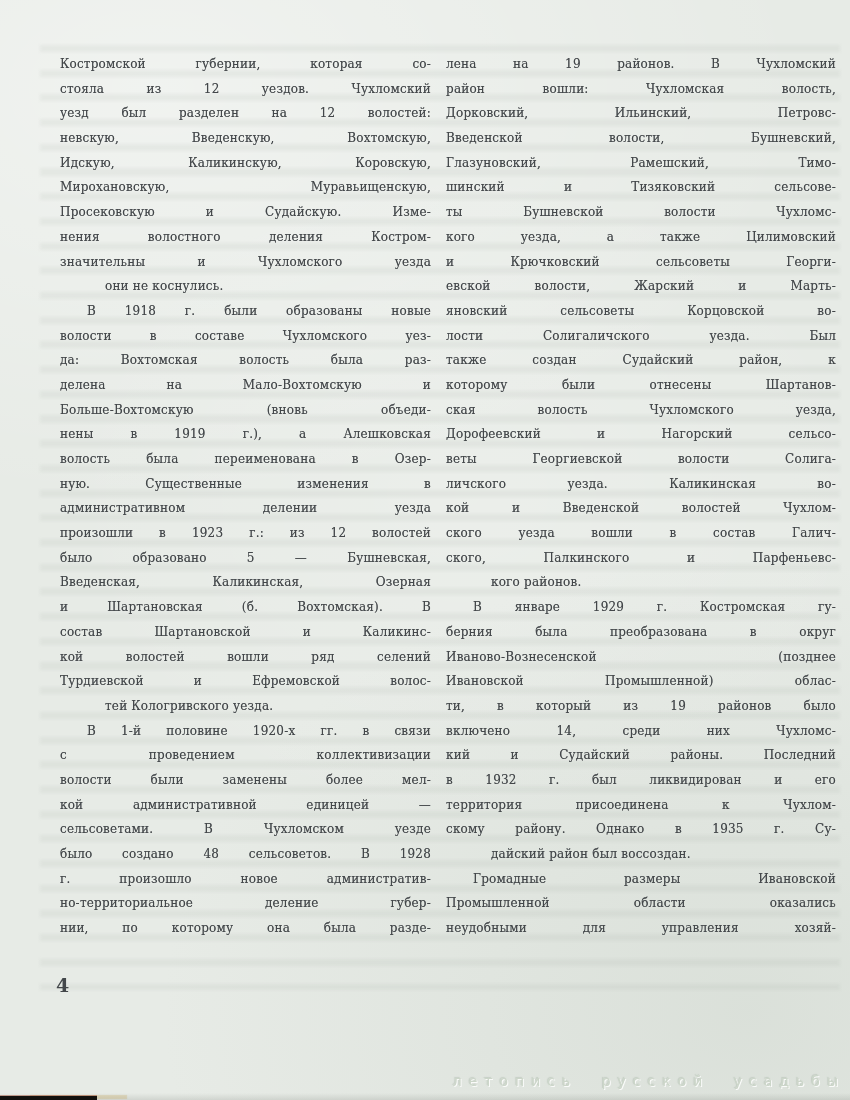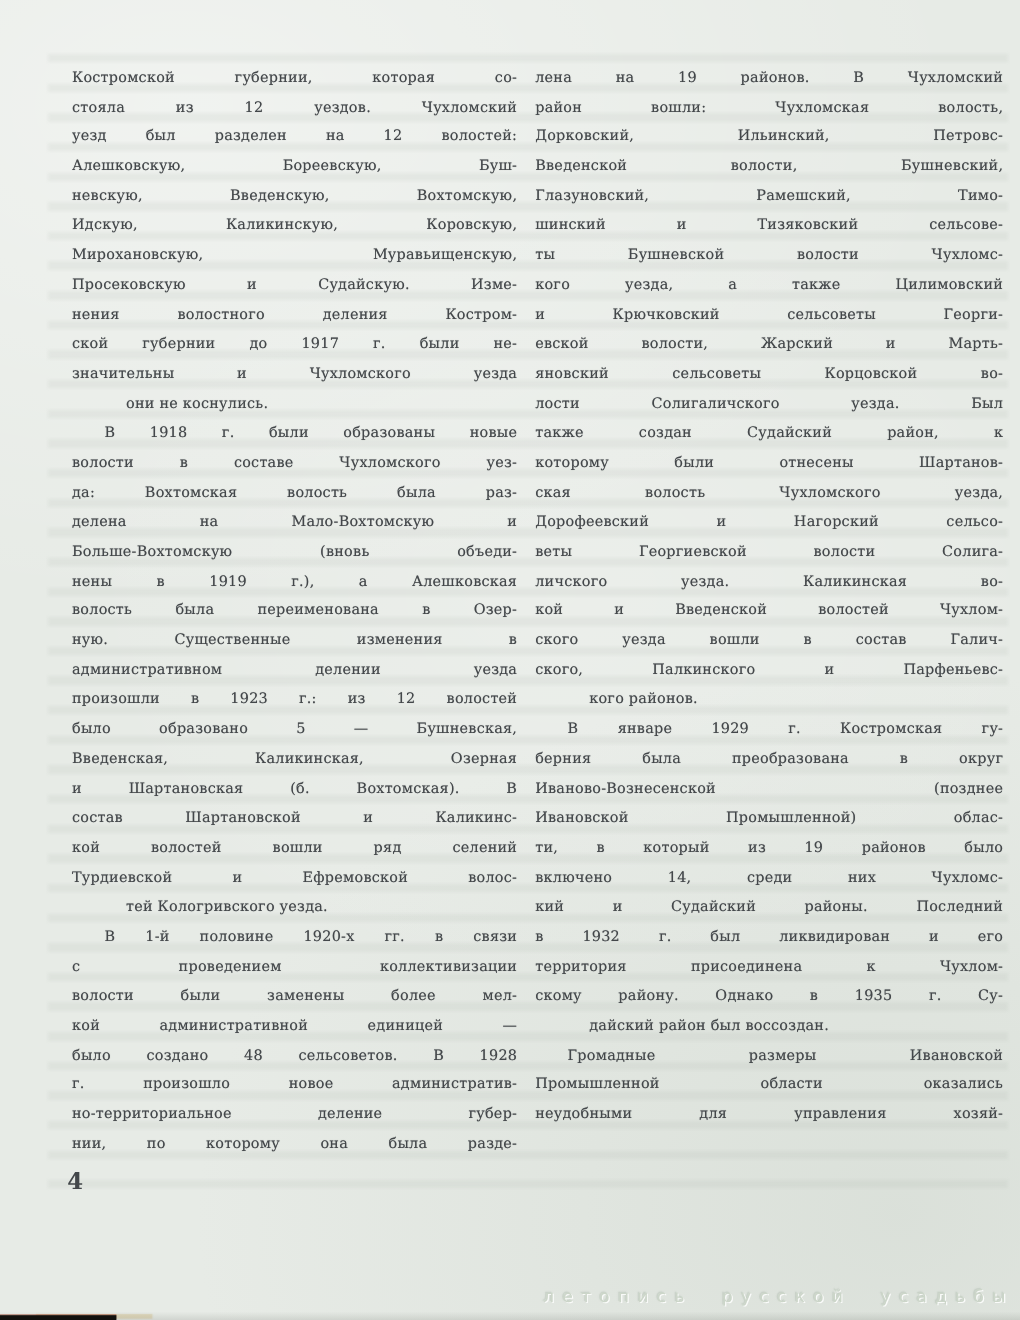--- a/index.html
+++ b/index.html
@@ -88,27 +88,25 @@
 </head>
 <body>
 
 <div class="page">
   <div class="bleed"></div>
 
   <div class="col col-left">
       <div class="line">Костромской губернии, которая со-</div>
       <div class="line">стояла из 12 уездов. Чухломский</div>
       <div class="line">уезд был разделен на 12 волостей:</div>
-      <div class="line">Алешковскую, Бореевскую, Буш-</div>
       <div class="line">невскую, Введенскую, Вохтомскую,</div>
       <div class="line">Идскую, Каликинскую, Коровскую,</div>
       <div class="line">Мирохановскую, Муравьищенскую,</div>
       <div class="line">Просековскую и Судайскую. Изме-</div>
       <div class="line">нения волостного деления Костром-</div>
-      <div class="line">ской губернии до 1917 г. были не-</div>
       <div class="line">значительны и Чухломского уезда</div>
       <div class="line para-end">они не коснулись.</div>
       <div class="line indent">В 1918 г. были образованы новые</div>
       <div class="line">волости в составе Чухломского уез-</div>
       <div class="line">да: Вохтомская волость была раз-</div>
       <div class="line">делена на Мало-Вохтомскую и</div>
       <div class="line">Больше-Вохтомскую (вновь объеди-</div>
       <div class="line">нены в 1919 г.), а Алешковская</div>
       <div class="line">волость была переименована в Озер-</div>
       <div class="line">ную. Существенные изменения в</div>
@@ -118,20 +116,21 @@
       <div class="line">Введенская, Каликинская, Озерная</div>
       <div class="line">и Шартановская (б. Вохтомская). В</div>
       <div class="line">состав Шартановской и Каликинс-</div>
       <div class="line">кой волостей вошли ряд селений</div>
       <div class="line">Турдиевской и Ефремовской волос-</div>
       <div class="line para-end">тей Кологривского уезда.</div>
       <div class="line indent">В 1-й половине 1920-х гг. в связи</div>
       <div class="line">с проведением коллективизации</div>
       <div class="line">волости были заменены более мел-</div>
       <div class="line">кой административной единицей —</div>
+      <div class="line">сельсоветами. В Чухломском уезде</div>
       <div class="line">было создано 48 сельсоветов. В 1928</div>
       <div class="line">г. произошло новое административ-</div>
       <div class="line">но-территориальное деление губер-</div>
       <div class="line">нии, по которому она была разде-</div>
     </div>
 
   <div class="col col-right">
       <div class="line">лена на 19 районов. В Чухломский</div>
       <div class="line">район вошли: Чухломская волость,</div>
       <div class="line">Дорковский, Ильинский, Петровс-</div>

